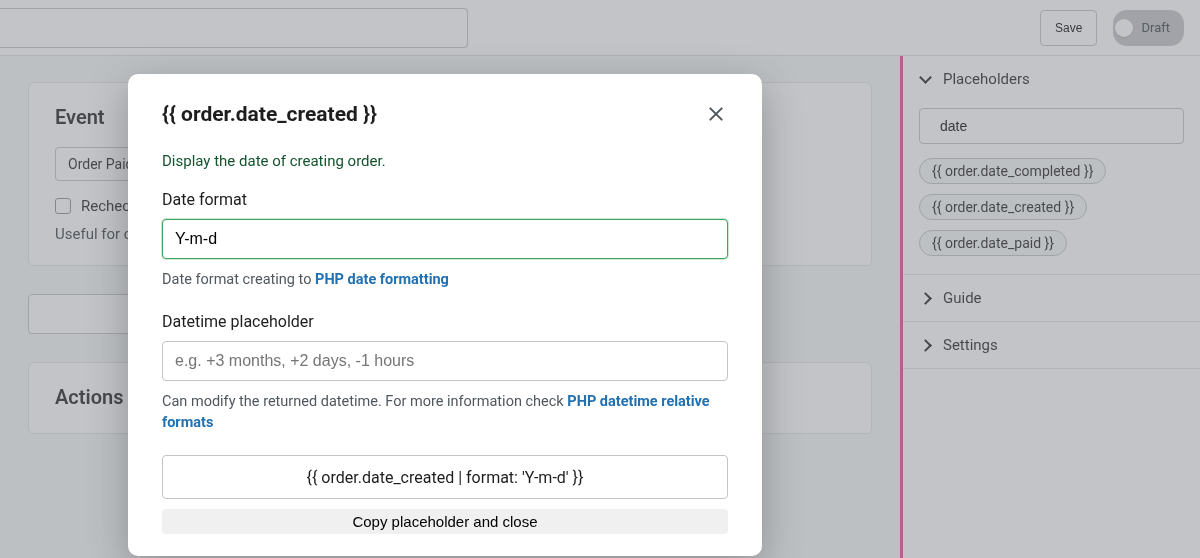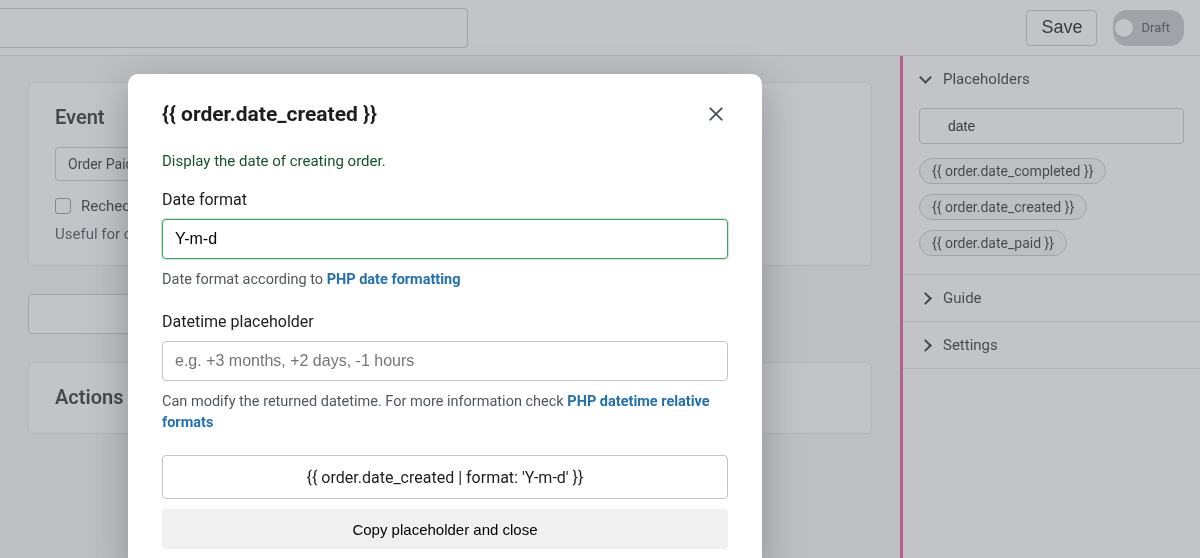--- a/index.html
+++ b/index.html
@@ -24,21 +24,21 @@
     border: 1px solid #c3c4c7;
     border-left: none;
     border-top-left-radius: 0; border-bottom-left-radius: 0;
     border-radius: 0 4px 4px 0;
     background: #fff;
   }
   .topbar .spacer { flex: 1; }
   .save-btn {
     height: 36px; padding: 0 14px;
     border: 1px solid #c3c4c7; border-radius: 4px;
-    background: #fff; font-size: 18px; cursor: pointer;
+    background: #fff; font-size: 12px; cursor: pointer;
   }
   .toggle {
     margin-left: 16px;
     display: inline-flex; align-items: center;
     gap: 0;
     background: #c3c4c7;
     border-radius: 14px;
     padding: 2px 14px 2px 2px;
     height: 36px;
     font-size: 13px; color: #3c434a;
@@ -91,21 +91,21 @@
   .chev { width: 12px; height: 12px; display:inline-block; position:relative;}
   .chev::before {
     content:""; position:absolute; inset:0;
     border-right:2px solid #1e1e1e; border-bottom:2px solid #1e1e1e;
     transform: rotate(-45deg); 
     width:7px; height:7px; left:0; top:2px;
   }
   .chev.down::before { transform: rotate(45deg); top:0; }
   .side-body { padding: 6px 16px 18px; }
   .side-search {
-    width: 100%; height: 36px; padding: 0 28px;
+    width: 100%; height: 36px; padding: 0 20px;
     border: 1px solid #c3c4c7; border-radius: 4px; font-size:14px;
     margin-bottom: 14px;
   }
   .pill-wrap { display: flex; flex-wrap: wrap; gap: 10px; }
   .pill {
     display:inline-block; padding: 4px 12px;
     border: 1px solid #c3c4c7; border-radius: 16px;
     font-size: 14px; background:#f6f7f7; cursor:pointer;
     white-space: nowrap;
   }
@@ -156,21 +156,21 @@
   .fld-help a, .link { color:#2271b1; text-decoration:none; cursor:pointer;font-weight:bold;}
 
   .result-row {
     margin-top: 22px;
     border:1px solid #c3c4c7; border-radius:4px;
     height:44px; display:flex; align-items:center; justify-content:center;
     font-size:16px;
   }
   .copy-btn {
     margin-top: 10px;
-    height:40px; width:100%;
+    height:25px; width:100%;
     border:none; border-radius:4px;
     background:#f0f0f1; font-size:15px; cursor:pointer;
   }
 </style>
 </head>
 <body>
 
 <div class="page">
   <div class="topbar">
     <div class="title-input"></div>
@@ -238,21 +238,21 @@
   <div class="modal-head">
     <div class="modal-title">{{ order.date_created }}</div>
     <div class="close-x"></div>
   </div>
 
   <div class="desc">Display the date of creating order.</div>
 
   <label class="fld-label">Date format</label>
   <input class="fld-input" value="Y-m-d" style="">
   <div class="fld-help">
-    <span>Date format according to </span><a class="link">PHP date formatting</a>
+    <span>Date format creating to </span><a class="link">PHP date formatting</a>
   </div>
 
   <label class="fld-label">Datetime placeholder</label>
   <input class="fld-input plain" placeholder="e.g. +3 months, +2 days, -1 hours" style="">
   <div class="fld-help">
     <span>Can modify the returned datetime. For more information check </span><a class="link">PHP datetime relative formats</a>
   </div>
 
   <div class="result-row">{{ order.date_created | format: 'Y-m-d' }}</div>
   <button class="copy-btn">Copy placeholder and close</button>

